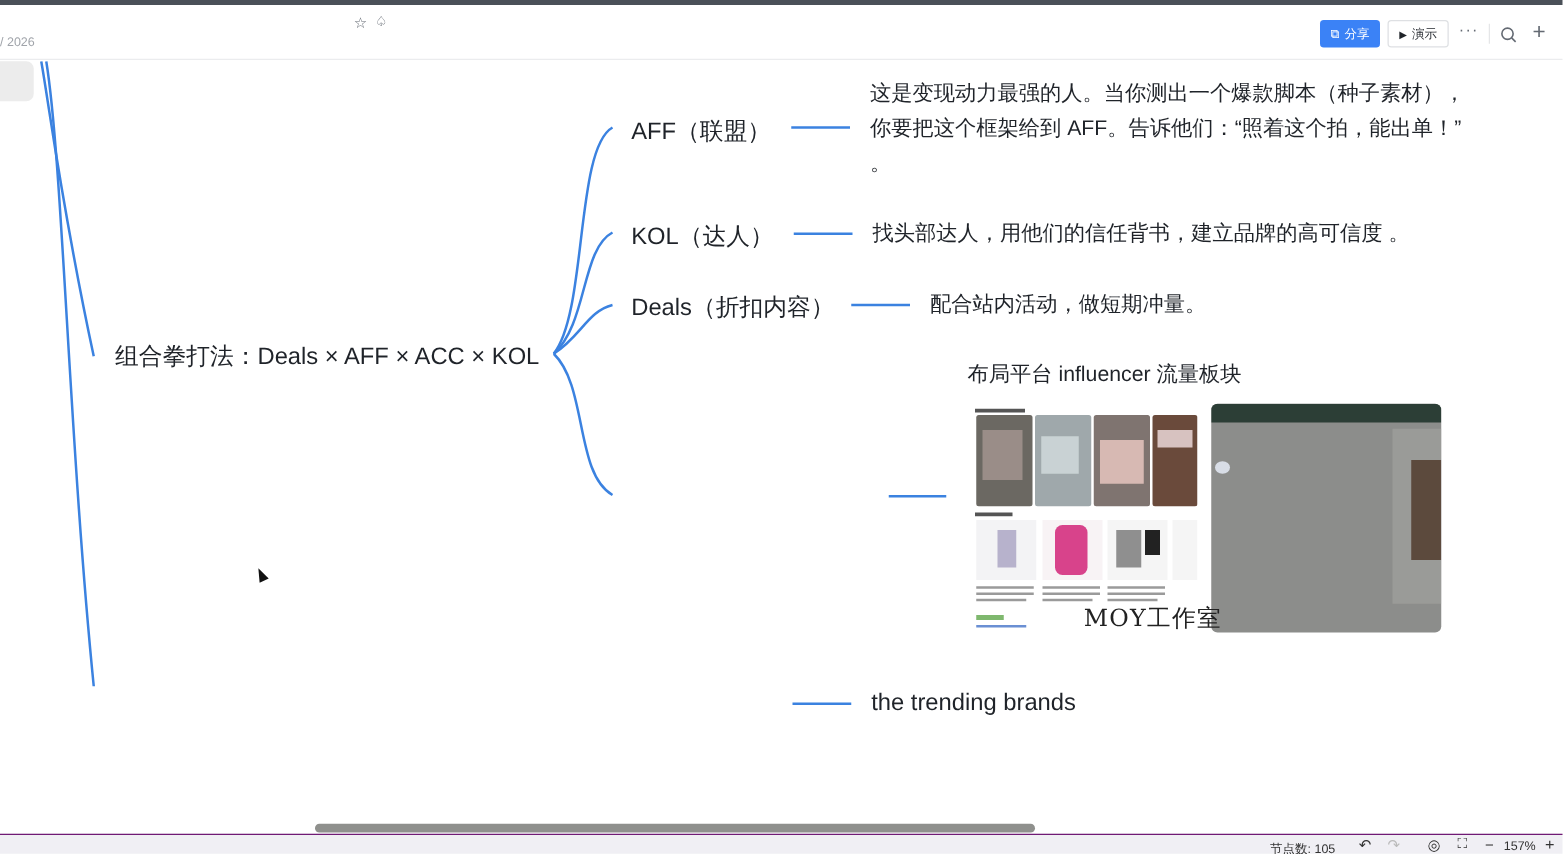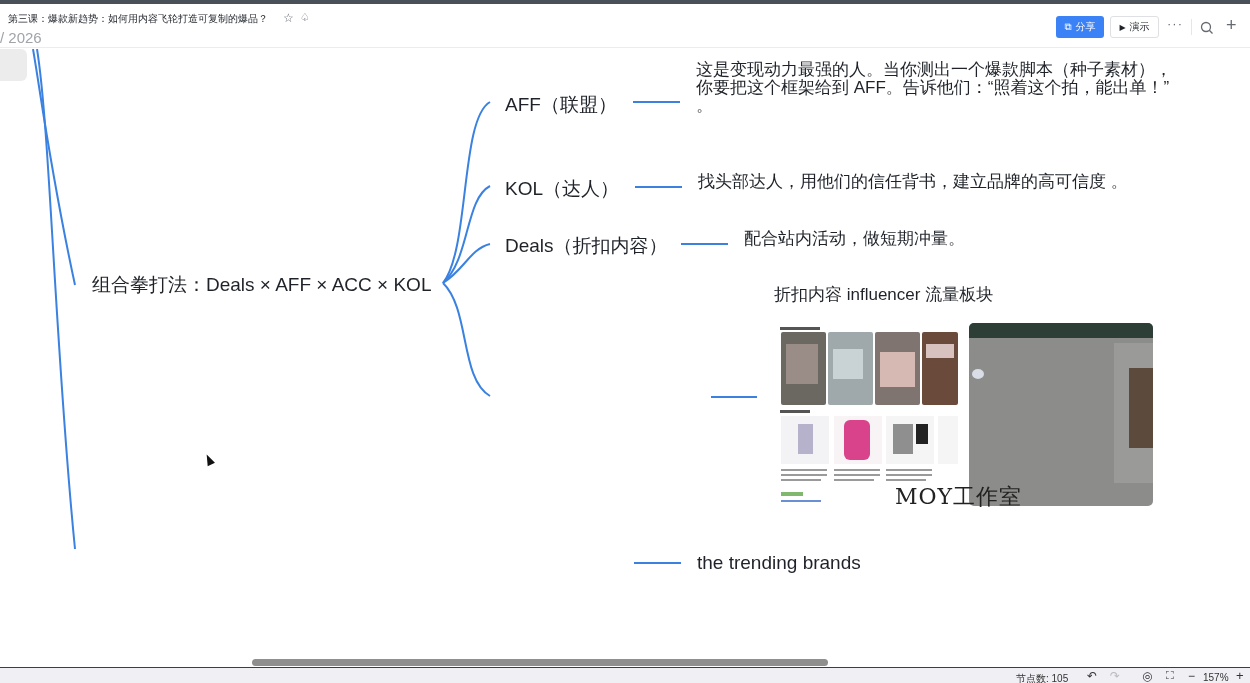--- a/index.html
+++ b/index.html
@@ -1,53 +1,52 @@
 <!DOCTYPE html>
 <html><head>
 <meta charset="utf-8">
 <style>
   * { box-sizing: border-box; margin: 0; padding: 0; }
   html, body { width: 1250px; height: 683px; overflow: hidden; background: #ffffff; font-family: "Liberation Sans", "DejaVu Sans", sans-serif; color: #1f2329; }
   .topstrip { position: absolute; left: 0; top: 0; width: 1250px; height: 4px; background: #4a5058; }
   .header { position: absolute; left: 0; top: 4px; width: 1250px; height: 44px; background: #fff; border-bottom: 1px solid #ebecee; }
   .doc-title { position: absolute; left: 8px; top: 8px; font-size: 10px; color: #1f2329; white-space: nowrap; }
-  .doc-sub { position: absolute; left: 0px; top: 25px; font-size: 15px; color: #a0a4aa; }
+  .doc-sub { position: absolute; left: 0px; top: 25px; font-size: 10px; color: #a0a4aa; }
   .hdr-icon { position: absolute; top: 7px; font-size: 12px; color: #646a73; cursor: pointer; }
   .btn-share { position: absolute; left: 1056px; top: 12px; width: 48px; height: 22px; background: #3b82f6; color: #fff; border-radius: 3px; font-size: 10px; display: flex; align-items: center; justify-content: center; gap: 4px; cursor: pointer; }
   .btn-present { position: absolute; left: 1110px; top: 12px; width: 49px; height: 22px; background: #fff; border: 1px solid #dee0e3; color: #1f2329; border-radius: 3px; font-size: 10px; display: flex; align-items: center; justify-content: center; gap: 4px; cursor: pointer; }
   .hdr-more { position: absolute; left: 1167px; top: 12px; font-size: 13px; color: #646a73; cursor: pointer; letter-spacing: 1px; }
   .hdr-sep { position: absolute; left: 1191px; top: 15px; width: 1px; height: 16px; background: #e5e6e8; }
   .hdr-search { position: absolute; left: 1200px; top: 17px; width: 14px; height: 14px; cursor: pointer; }
   .hdr-plus { position: absolute; left: 1226px; top: 11px; font-size: 18px; color: #646a73; cursor: pointer; }
 
   .left-panel { position: absolute; left: 0; top: 49px; width: 27px; height: 32px; background: #ececec; border-radius: 0 6px 6px 0; }
 
   .canvas { position: absolute; left: 0; top: 49px; width: 1250px; height: 618px; }
   svg.lines { position: absolute; left: 0; top: 0; }
   .node { position: absolute; font-size: 19px; color: #1f2329; white-space: nowrap; cursor: pointer; }
-  .desc { position: absolute; font-size: 17px; color: #1f2329; line-height: 18px; cursor: pointer; }
+  .desc { position: absolute; font-size: 17px; color: #1f2329; line-height: 28px; cursor: pointer; }
   .multi { white-space: pre-line; }
 
   .img-box { position: absolute; cursor: pointer; }
   .img1 { left: 778px; top: 324px; width: 180px; height: 188px; background: #fff; }
   .img2 { left: 969px; top: 323px; width: 184px; height: 183px; background: #8c8d8b; border-radius: 5px; overflow: hidden; }
-  .watermark { position: absolute; left: 867px; top: 482px; font-family: "DejaVu Serif", serif; font-size: 22px; color: #222; letter-spacing: 1px; margin-left: 28px; }
+  .watermark { position: absolute; left: 867px; top: 482px; font-family: "DejaVu Serif", serif; font-size: 19px; color: #222; letter-spacing: 1px; }
 
   .hscroll { position: absolute; left: 252px; top: 659px; width: 576px; height: 7px; background: #8f908d; border-radius: 4px; cursor: pointer; }
   .footer { position: absolute; left: 0; top: 667px; width: 1250px; height: 16px; background: #f0eff4; border-top: 1px solid #701a75; }
   .footer .item { position: absolute; top: 4px; font-size: 10px; color: #333; cursor: pointer; white-space: nowrap; }
   .cursor { position: absolute; left: 205px; top: 454px; width: 0; height: 0; border-left: 4px solid transparent; border-right: 4px solid transparent; border-bottom: 11px solid #111; transform: rotate(-25deg); }
 </style>
 </head>
 <body>
 
 <div class="topstrip"></div>
 
 <div class="header">
-  <div class="doc-title">第三课：爆款新趋势：如何用内容飞轮打造可复制的爆品？</div>
   <div class="doc-sub">/ 2026</div>
   <span class="hdr-icon" style="left:283px;">☆</span>
   <span class="hdr-icon" style="left:300px;font-size:11px;">♤</span>
 
   <div class="btn-share">
     <span>⧉</span>
     <span>分享</span>
   </div>
   <div class="btn-present">
     <span style="font-size:8px;">▶</span>
@@ -88,21 +87,21 @@
   <div class="desc multi" style="left:696px;top:12px;width:540px;">这是变现动力最强的人。当你测出一个爆款脚本（种子素材），
 你要把这个框架给到 AFF。告诉他们：“照着这个拍，能出单！”
 。</div>
 
   <div class="node" style="left:505px;top:127px;">KOL（达人）</div>
   <div class="desc" style="left:698px;top:124px;white-space:nowrap;text-align:center;">找头部达人，用他们的信任背书，建立品牌的高可信度 。</div>
 
   <div class="node" style="left:505px;top:184px;">Deals（折扣内容）</div>
   <div class="desc" style="left:744px;top:181px;white-space:nowrap;">配合站内活动，做短期冲量。</div>
 
-  <div class="desc" style="left:774px;top:237px;white-space:nowrap;">折扣内容 influencer 流量板块</div>
+  <div class="desc" style="left:774px;top:237px;white-space:nowrap;">布局平台 influencer 流量板块</div>
 
   <div class="node" style="left:697px;top:503px;text-align:center;">the trending brands</div>
 </div>
 
 <div class="img-box img1">
   <svg width="180" height="188" viewBox="0 0 180 188">
     <rect width="180" height="188" fill="#fff"></rect>
     <rect x="2" y="3" width="40" height="3" fill="#555"></rect>
     <rect x="3" y="8" width="45" height="73" rx="2" fill="#6b6862"></rect>
     <rect x="8" y="20" width="32" height="40" fill="#9a8d88"></rect>

